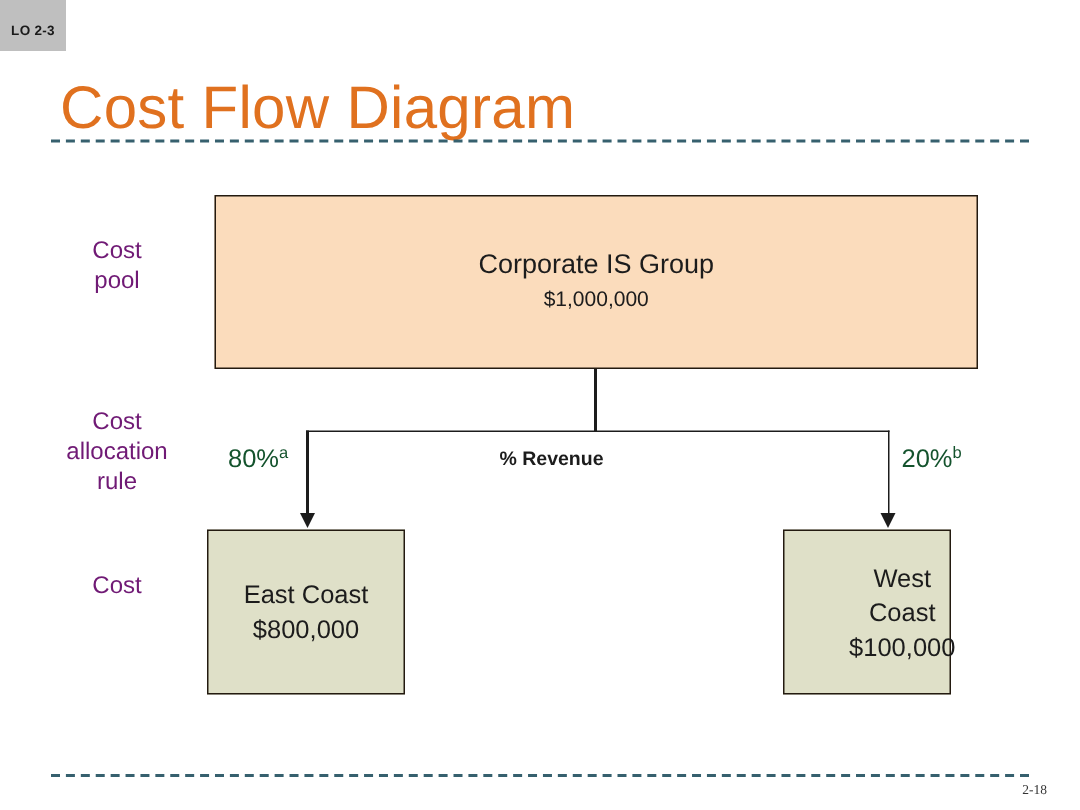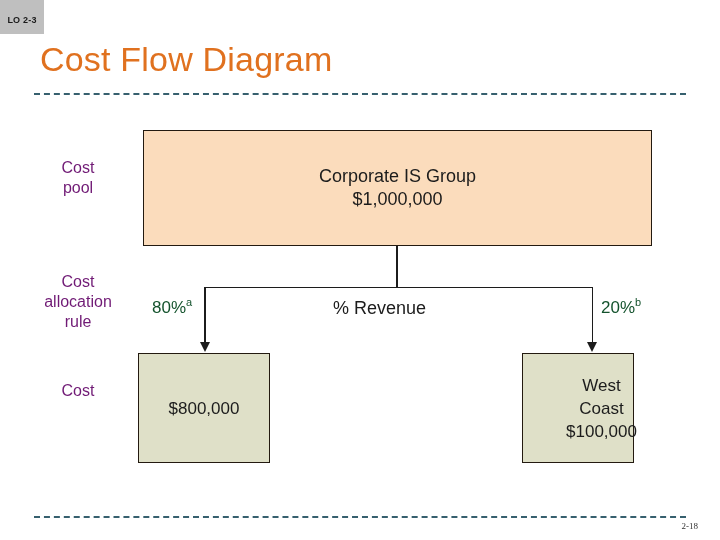--- a/index.html
+++ b/index.html
@@ -30,22 +30,22 @@
     text-align: center;
     padding-top: 14px;
     box-sizing: border-box;
     letter-spacing: 0.2px;
   }
 
   
   #slide-title {
     position: absolute;
     left: 40px;
-    top: 40px;
-    font-size: 34px;
+    top: 50px;
+    font-size: 40px;
     color: #e0711f;
     font-weight: normal;
     letter-spacing: 0.2px;
     white-space: nowrap;
     text-align: right;
   }
 
   .rule-dashed {
     position: absolute;
     left: 34px;
@@ -104,21 +104,21 @@
     text-align: center;
   }
   #box-pool {
     left: 143px;
     top: 130px;
     width: 509px;
     height: 116px;
     background: #fbdcbc;
   }
   #box-pool .line-1 { font-size: 18px; }
-  #box-pool .line-2 { font-size: 18px; }
+  #box-pool .line-2 { font-size: 14px; }
 
   #box-east {
     left: 138px;
     top: 353px;
     width: 132px;
     height: 110px;
     background: #dfe0c8;
   }
   #box-west {
     left: 522px;
@@ -157,23 +157,24 @@
     color: #14532d;
     white-space: nowrap;
   }
   .pct sup { font-size: 11px; vertical-align: super; }
   #pct-left  { left: 152px; top: 296px; }
   #pct-right { left: 601px; top: 296px; }
   #pct-mid   {
     position: absolute;
     left: 333px;
     top: 298px;
-    font-size: 18px;
+    font-size: 13px;
     color: #1c1c1c;
     white-space: nowrap;
+    font-weight: bold;
   }
 </style>
 </head>
 <body>
 
 <div id="lo-badge">LO 2-3</div>
 
 <div id="slide-title">Cost Flow Diagram</div>
 <div id="rule-top" class="rule-dashed"></div>
 
@@ -206,20 +207,21 @@
   <div id="arrow-left" class="arrowhead"></div>
   <div id="arrow-right" class="arrowhead"></div>
 
   <div id="pct-left" class="pct"><span>80%</span><sup>a</sup></div>
 
   <div id="pct-mid">% Revenue</div>
 
   <div id="pct-right" class="pct"><span>20%</span><sup>b</sup></div>
 
   <div id="box-east" class="flow-box">
+    <div>East Coast</div>
     <div>$800,000</div>
   </div>
 
   <div id="box-west" class="flow-box">
     <div>West Coast</div>
     <div>$100,000</div>
   </div>
 
 </div>
 

